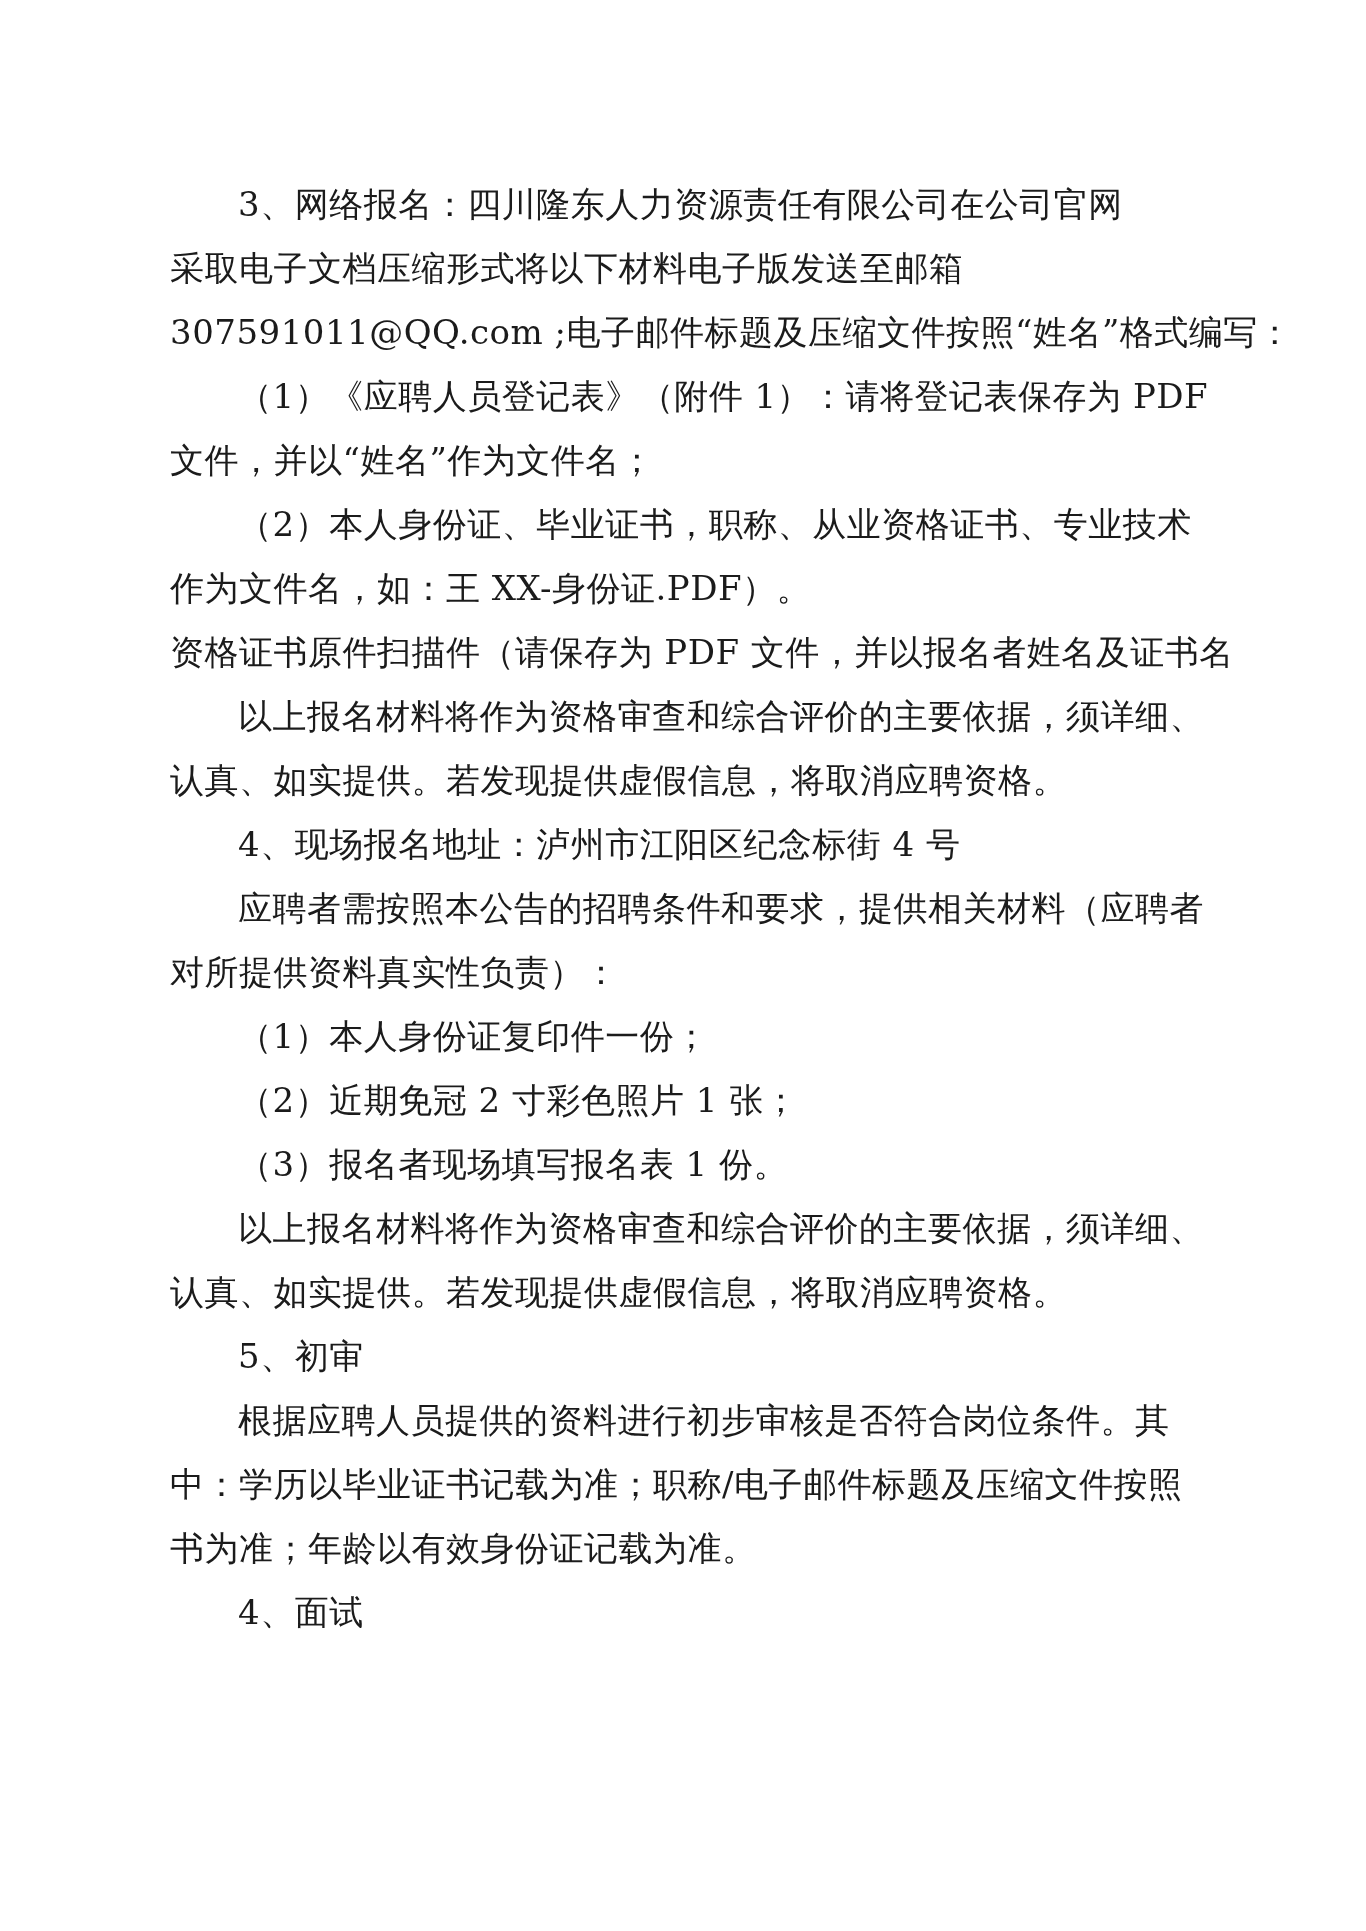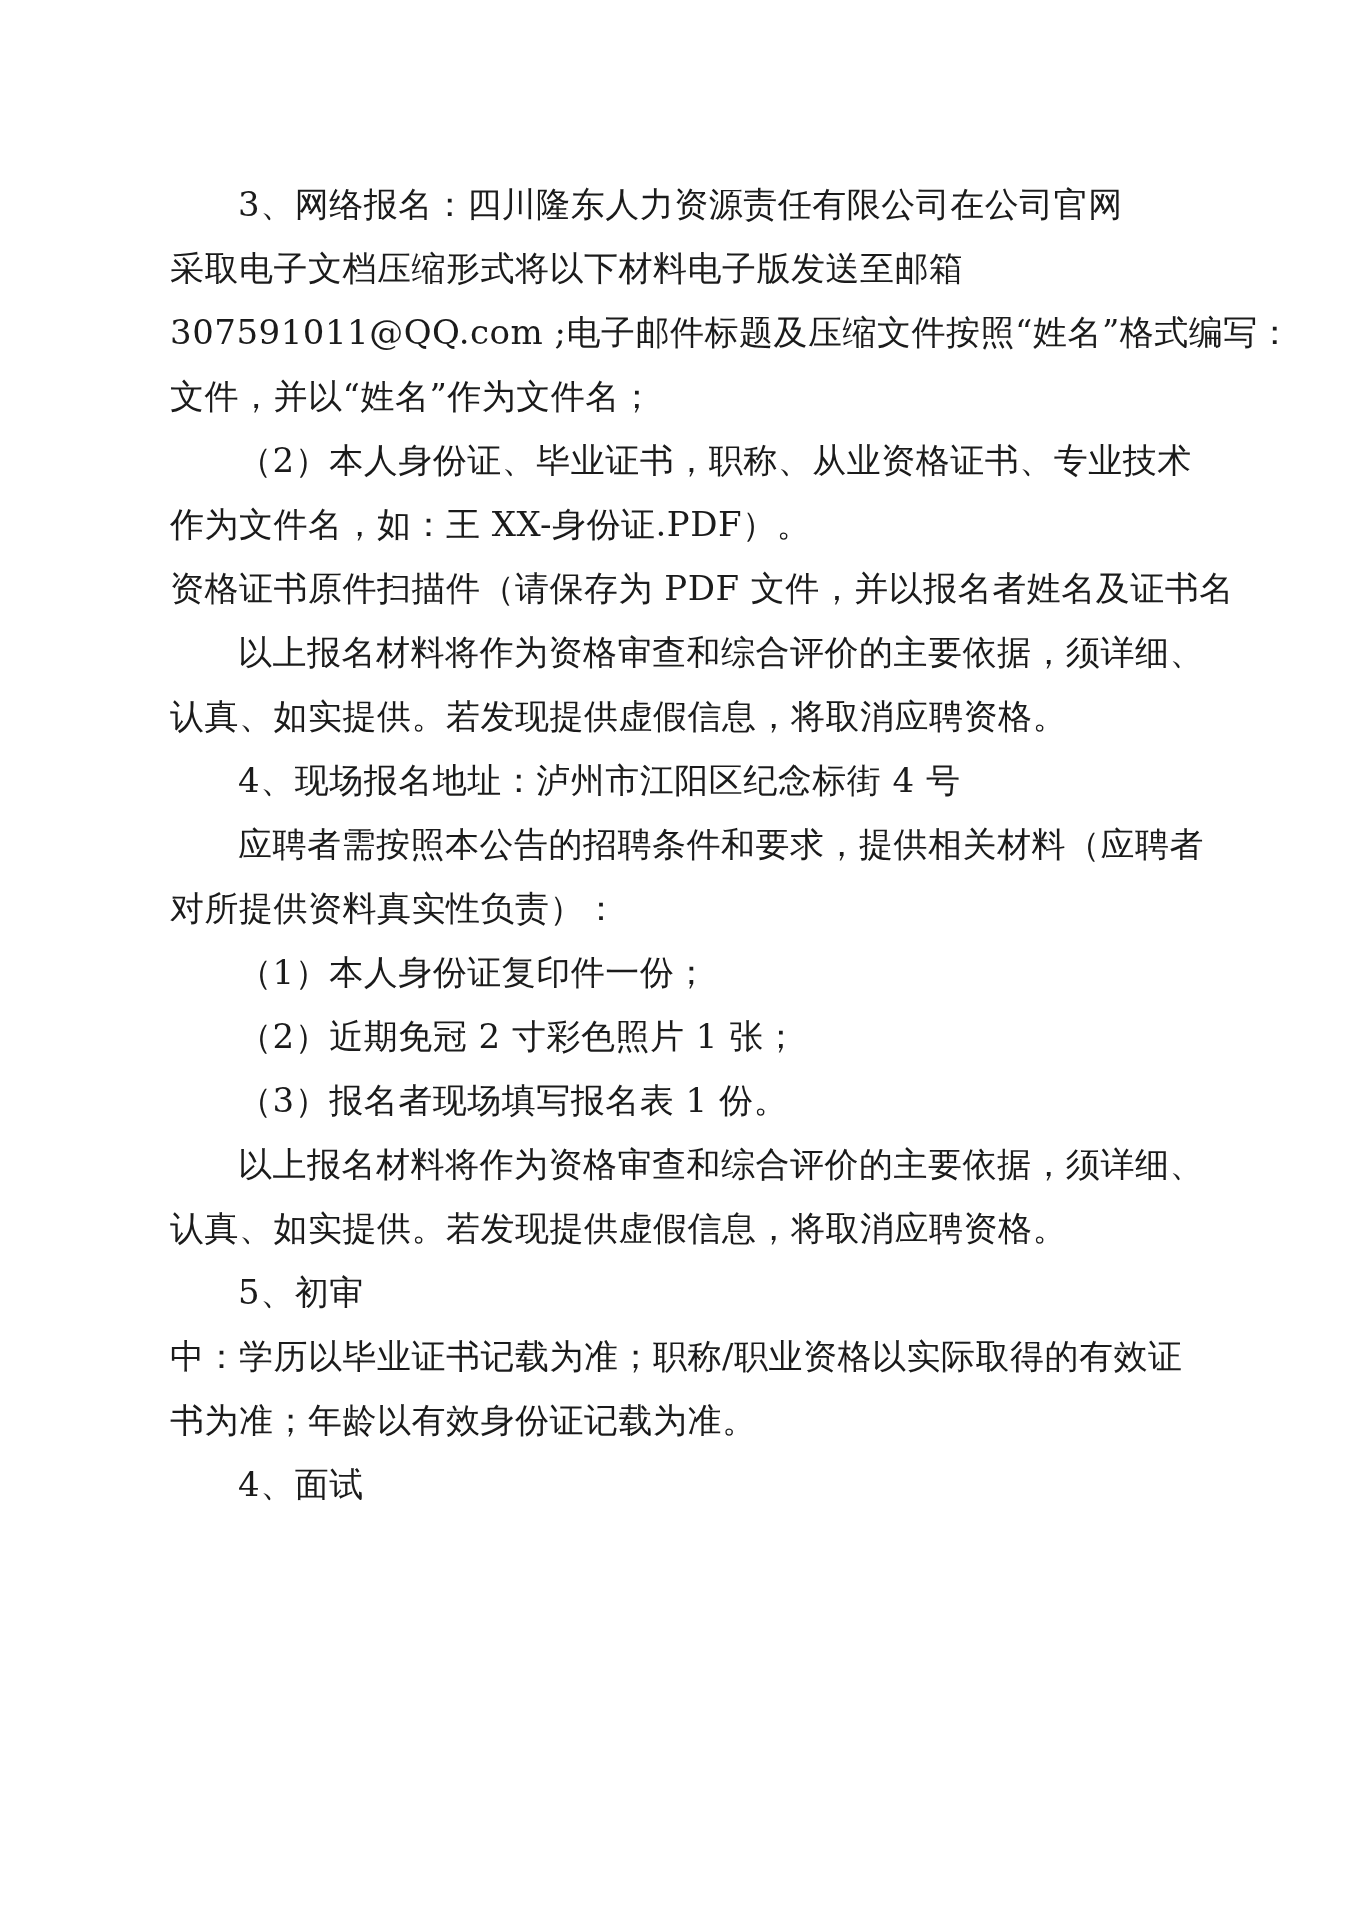--- a/index.html
+++ b/index.html
@@ -39,32 +39,34 @@
   }
 </style>
 </head>
 <body>
 
 <div class="page">
   <div class="doc-lines" id="doc-lines">
       <div class="line indent">3、网络报名：四川隆东人力资源责任有限公司在公司官网</div>
       <div class="line">采取电子文档压缩形式将以下材料电子版发送至邮箱</div>
       <div class="line">307591011@QQ.com ;电子邮件标题及压缩文件按照“姓名”格式编写：</div>
+      <div class="line indent">（1）《应聘人员登记表》（附件 1）：请将登记表保存为 PDF</div>
       <div class="line">文件，并以“姓名”作为文件名；</div>
       <div class="line indent">（2）本人身份证、毕业证书，职称、从业资格证书、专业技术</div>
       <div class="line">作为文件名，如：王 XX-身份证.PDF）。</div>
       <div class="line">资格证书原件扫描件（请保存为 PDF 文件，并以报名者姓名及证书名</div>
       <div class="line indent">以上报名材料将作为资格审查和综合评价的主要依据，须详细、</div>
       <div class="line">认真、如实提供。若发现提供虚假信息，将取消应聘资格。</div>
       <div class="line indent">4、现场报名地址：泸州市江阳区纪念标街 4 号</div>
       <div class="line indent">应聘者需按照本公告的招聘条件和要求，提供相关材料（应聘者</div>
       <div class="line">对所提供资料真实性负责）：</div>
       <div class="line indent">（1）本人身份证复印件一份；</div>
       <div class="line indent">（2）近期免冠 2 寸彩色照片 1 张；</div>
       <div class="line indent">（3）报名者现场填写报名表 1 份。</div>
       <div class="line indent">以上报名材料将作为资格审查和综合评价的主要依据，须详细、</div>
       <div class="line">认真、如实提供。若发现提供虚假信息，将取消应聘资格。</div>
       <div class="line indent">5、初审</div>
-      <div class="line">中：学历以毕业证书记载为准；职称/职业资格以实际取得的有效证</div>
+      <div class="line indent">根据应聘人员提供的资料进行初步审核是否符合岗位条件。其</div>
+      <div class="line">中：学历以毕业证书记载为准；职称/电子邮件标题及压缩文件按照</div>
       <div class="line">书为准；年龄以有效身份证记载为准。</div>
       <div class="line indent">4、面试</div>
     </div>
 </div>
 
 </body></html>

